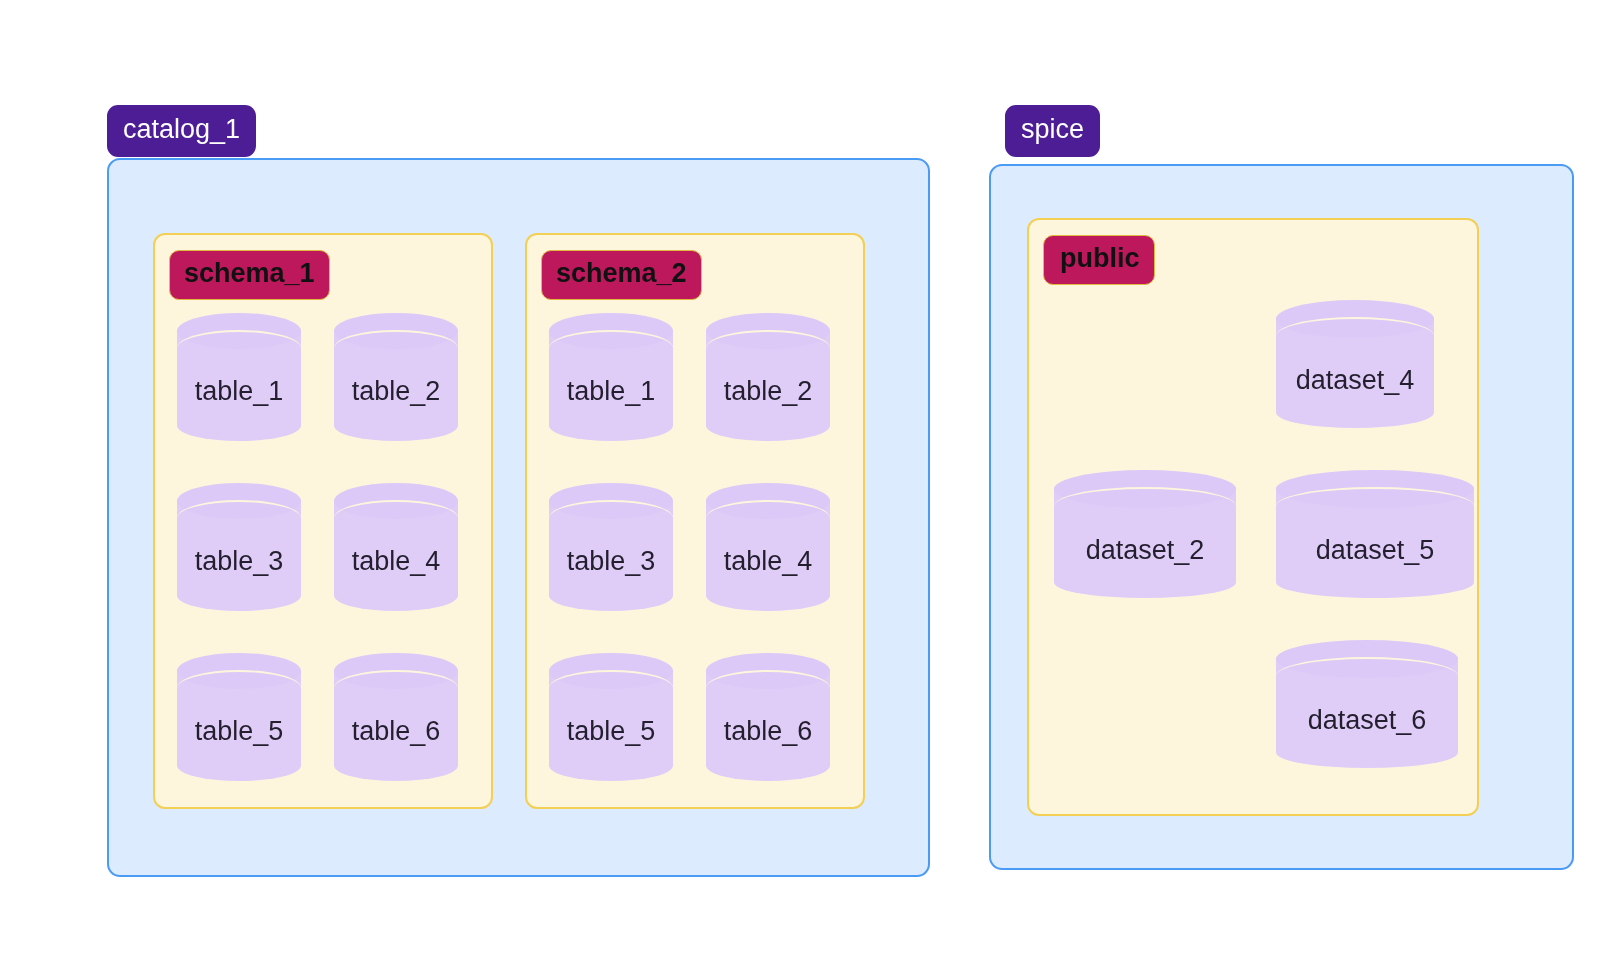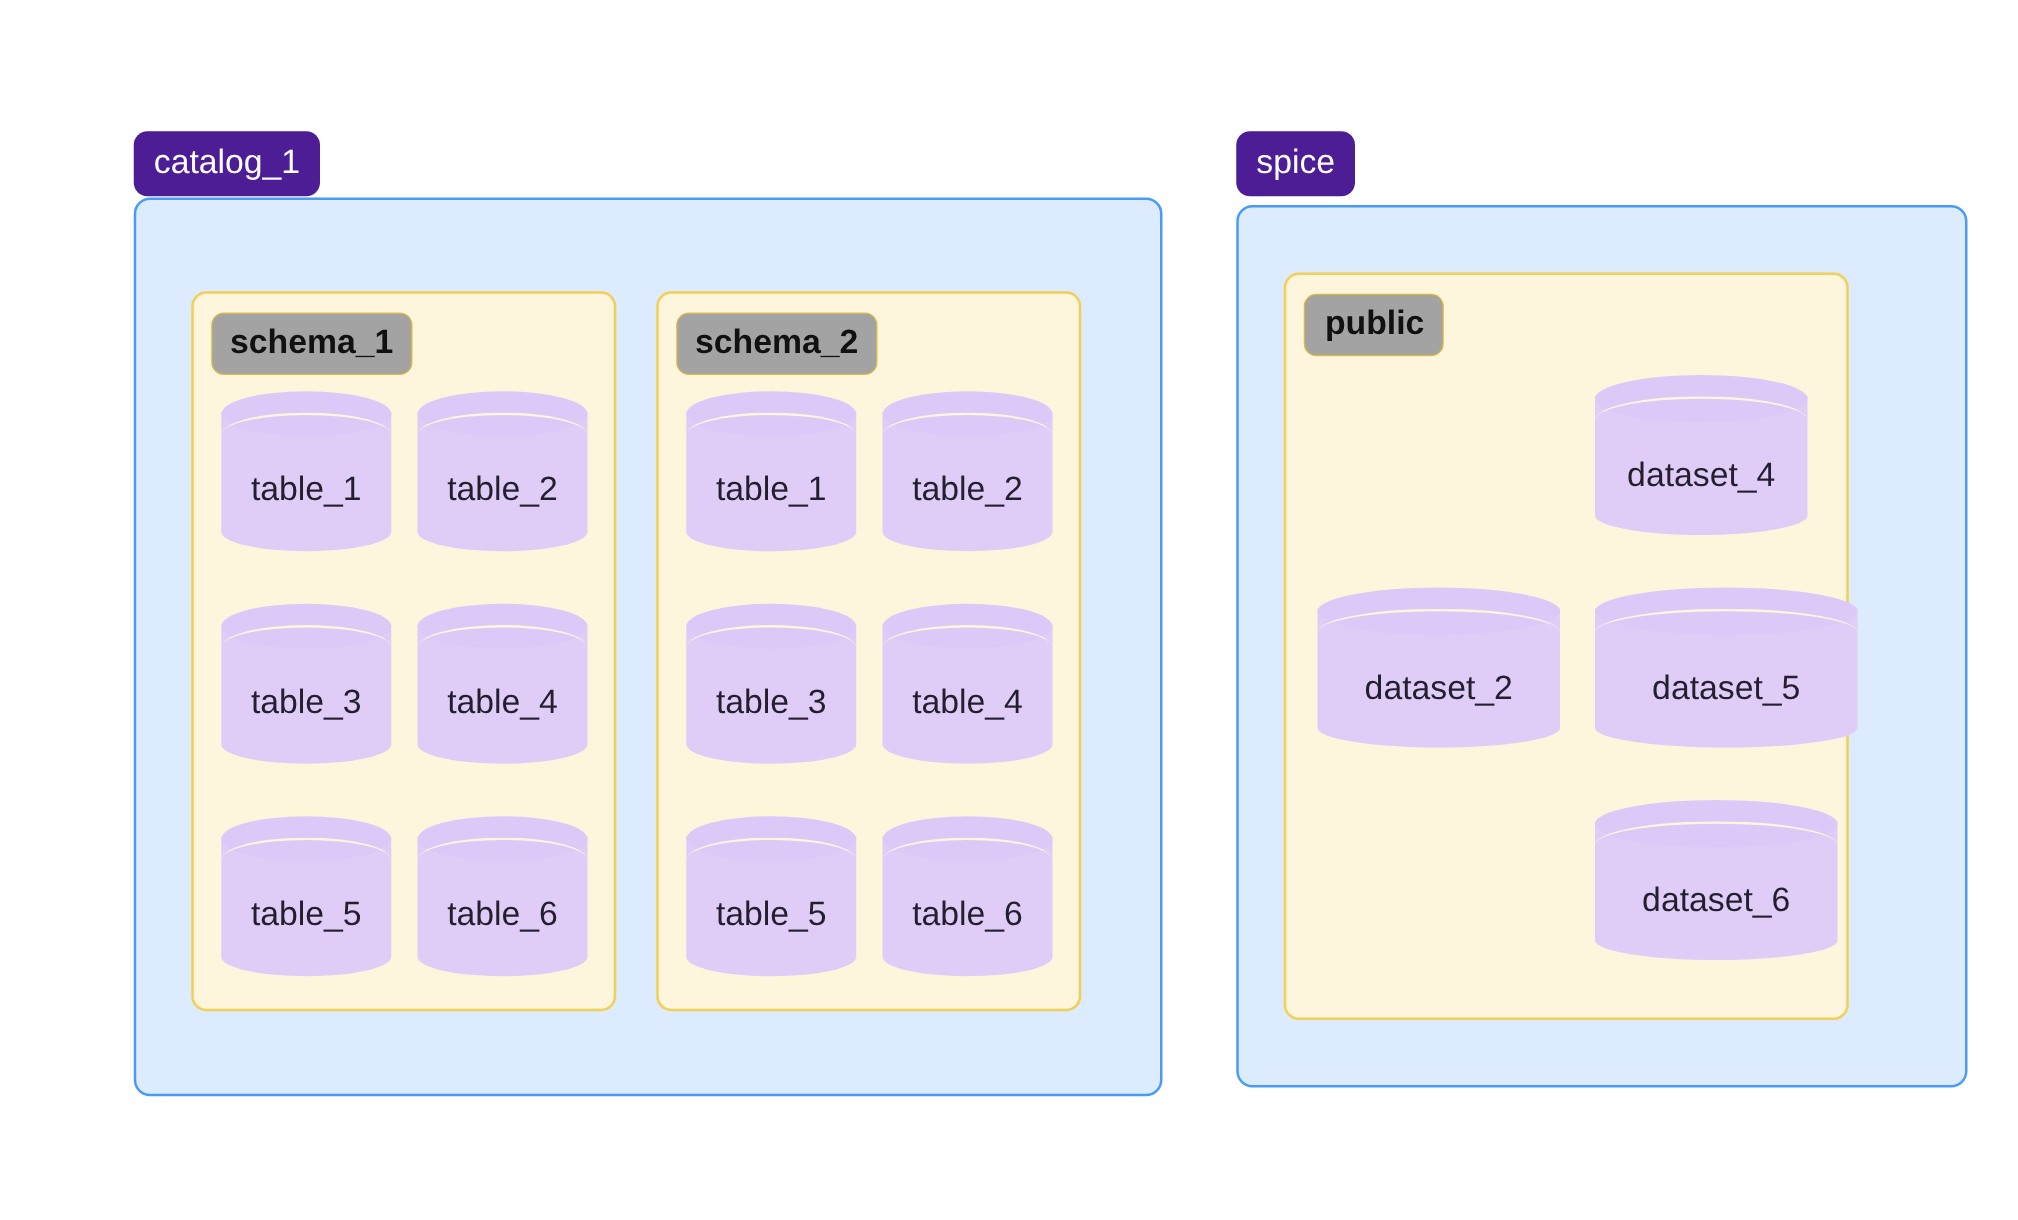--- a/index.html
+++ b/index.html
@@ -55,35 +55,34 @@
   .schema {
     position: absolute;
     background: #fdf6dd;
     border: 2px solid #f3cf55;
     border-radius: 12px;
     box-sizing: border-box;
   }
 
   .schema-badge {
     position: absolute;
-    background: #a3a3a3;
+    background: #be185d;
     border: 1.5px solid #e0b93f;
     color: #111111;
     font-size: 27px;
     font-weight: 700;
     line-height: 1;
     padding: 9px 14px 12px 14px;
     border-radius: 10px;
     white-space: nowrap;
   }
 
   
   .cyl {
     position: absolute;
-    padding-left: 12px;
   }
   .cyl-body {
     position: absolute;
     left: 0;
     right: 0;
     background: #dfcdf8;
     border-radius: 0 0 50% 50% / 0 0 14% 14%;
   }
   .cyl-top {
     position: absolute;
@@ -212,21 +211,21 @@
         <div class="cyl-body" style="top:17px; bottom:0;"></div>
         <div class="cyl-top" style="height:36px;"></div>
         <div class="cyl-seam" style="top:17px; height:36px;"></div>
         <div class="cyl-label" style="top:65px;">table_6</div>
       </div>
     </div>
   </div>
 
   <div class="group" style="left:989px; top:105px; width:585px; height:765px;">
 
-    <div class="group-badge" style="left:0px; top:0px;">spice</div>
+    <div class="group-badge" style="left:16px; top:0px;">spice</div>
 
     <div class="group-body" style="top:59px; width:585px; height:706px;"></div>
 
     <div class="schema" style="left:38px; top:113px; width:452px; height:598px;">
       <div class="schema-badge" style="left:14px; top:15px;padding-left:16px;">public</div>
 
 
       <div class="cyl" style="left:247px; top:80px; width:158px; height:128px;">
         <div class="cyl-body" style="top:17px; bottom:0;"></div>
         <div class="cyl-top" style="height:38px;"></div>

